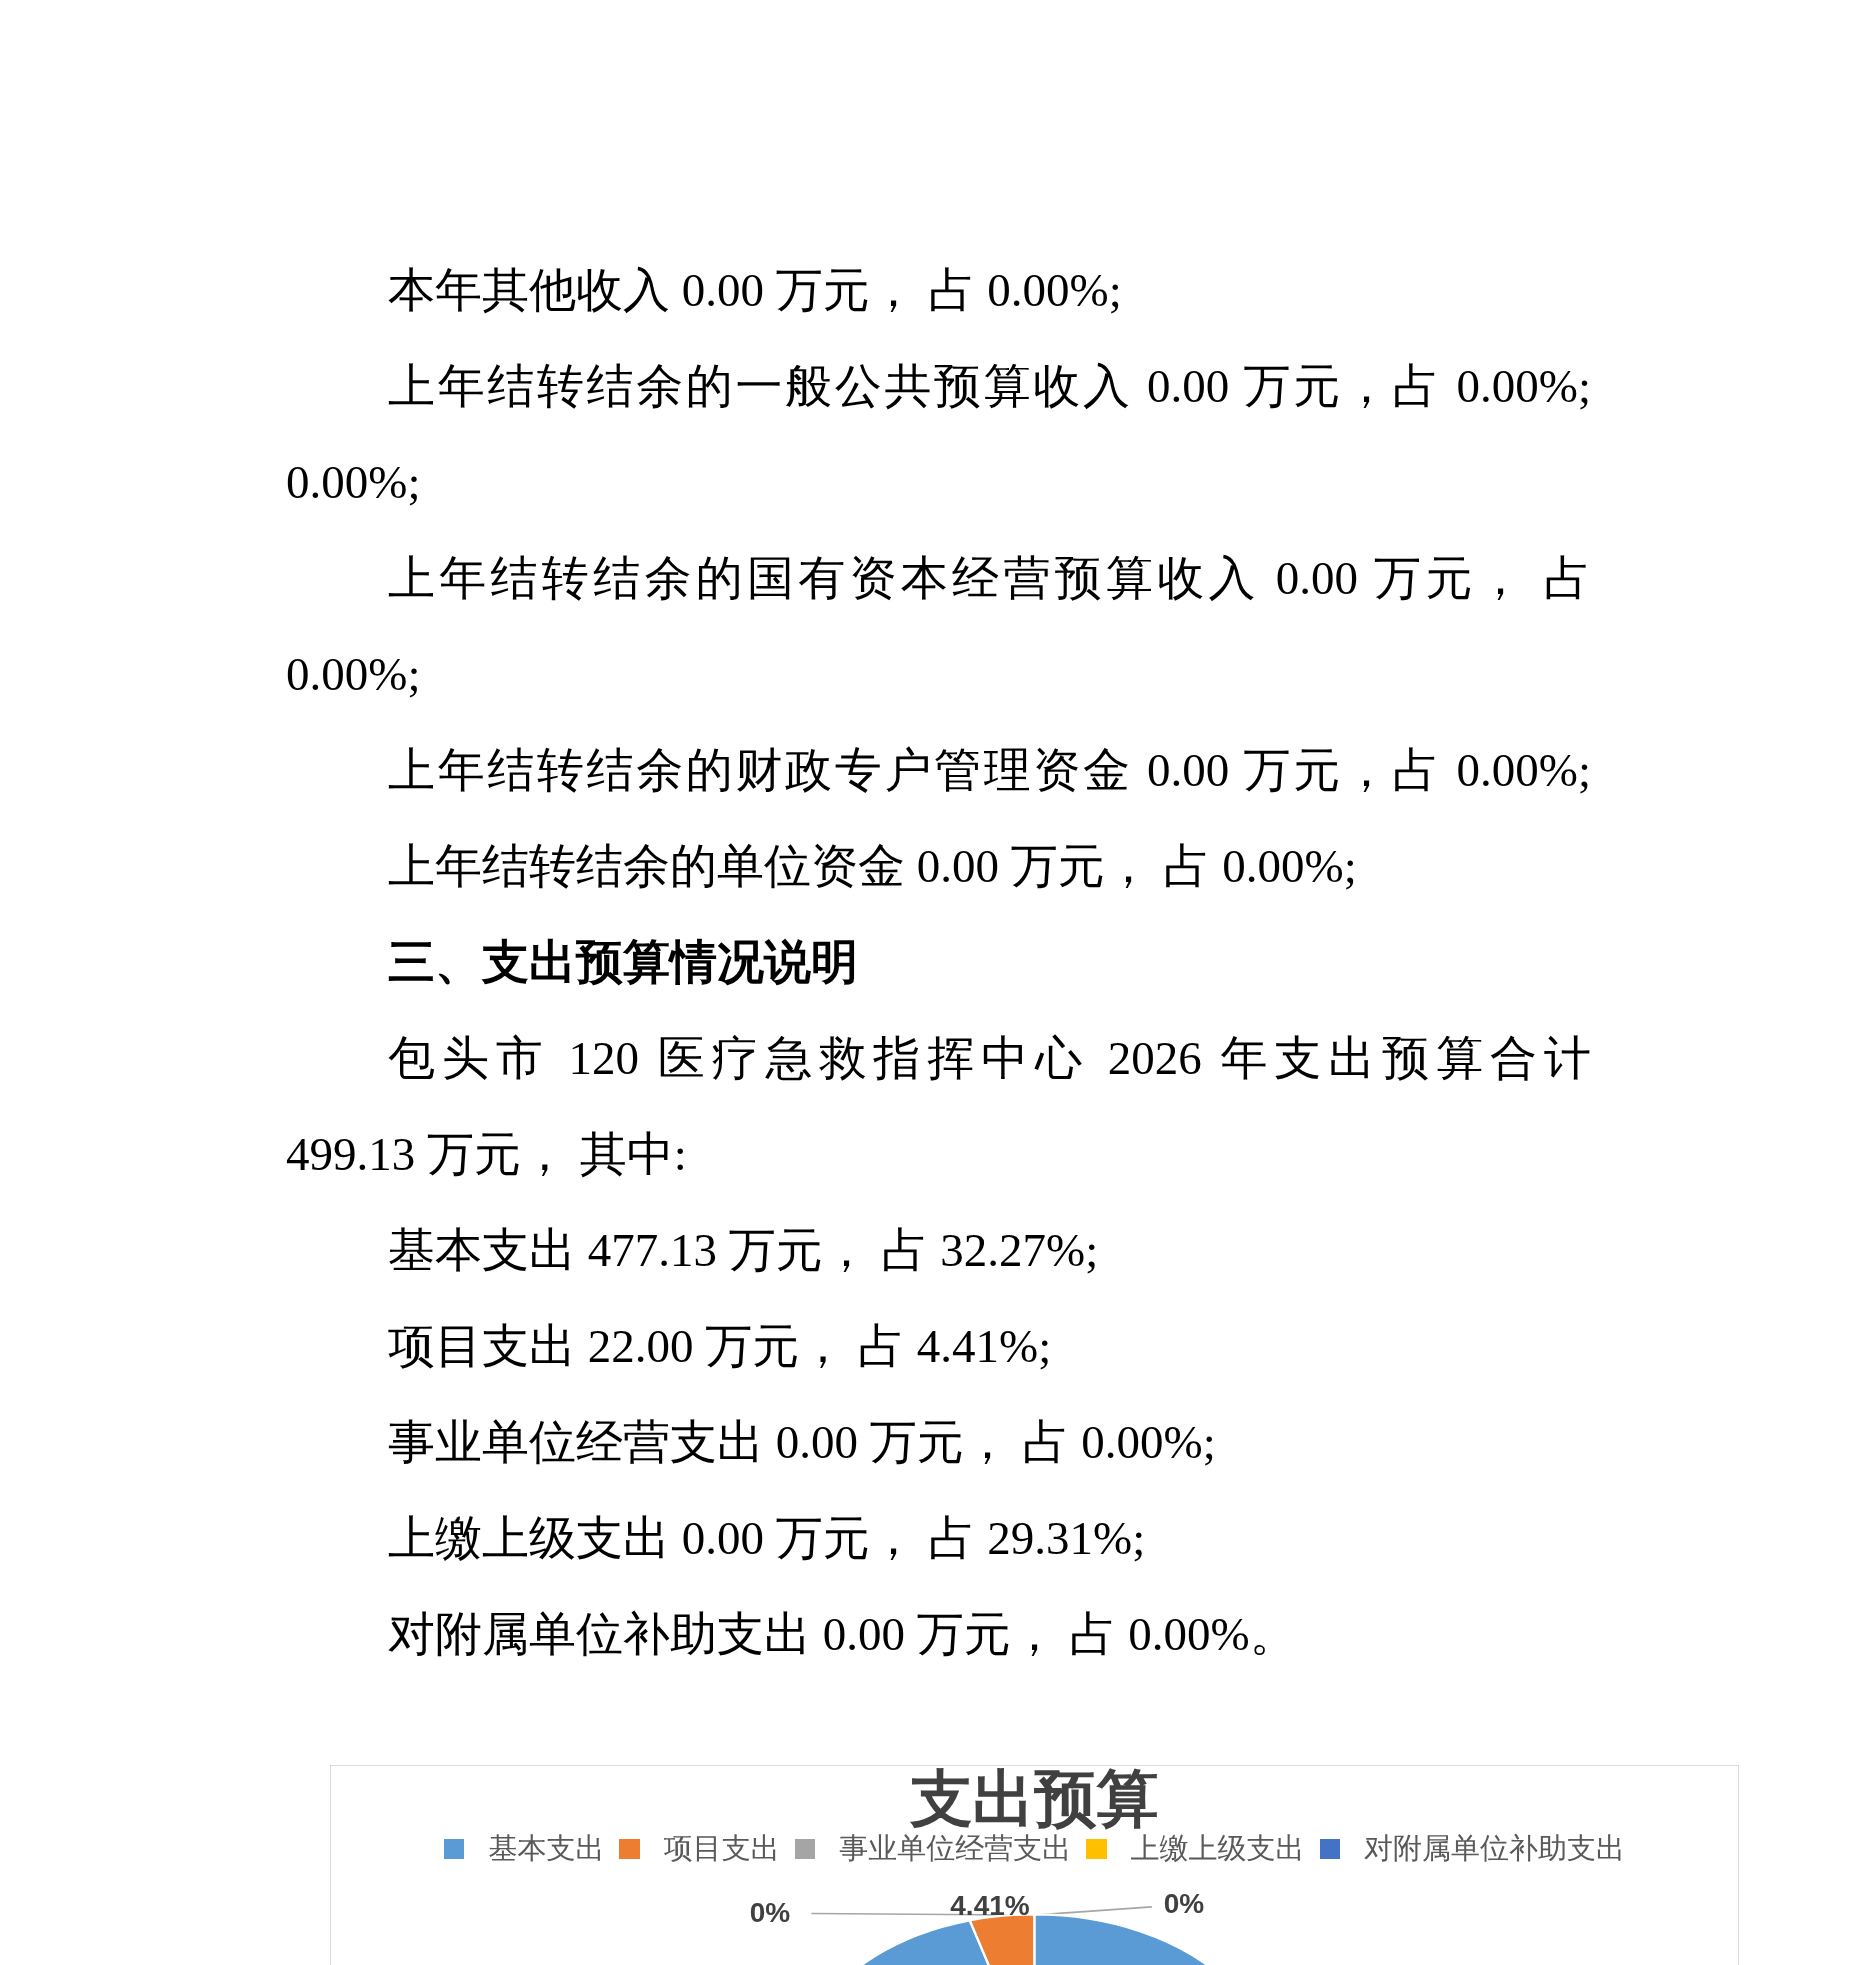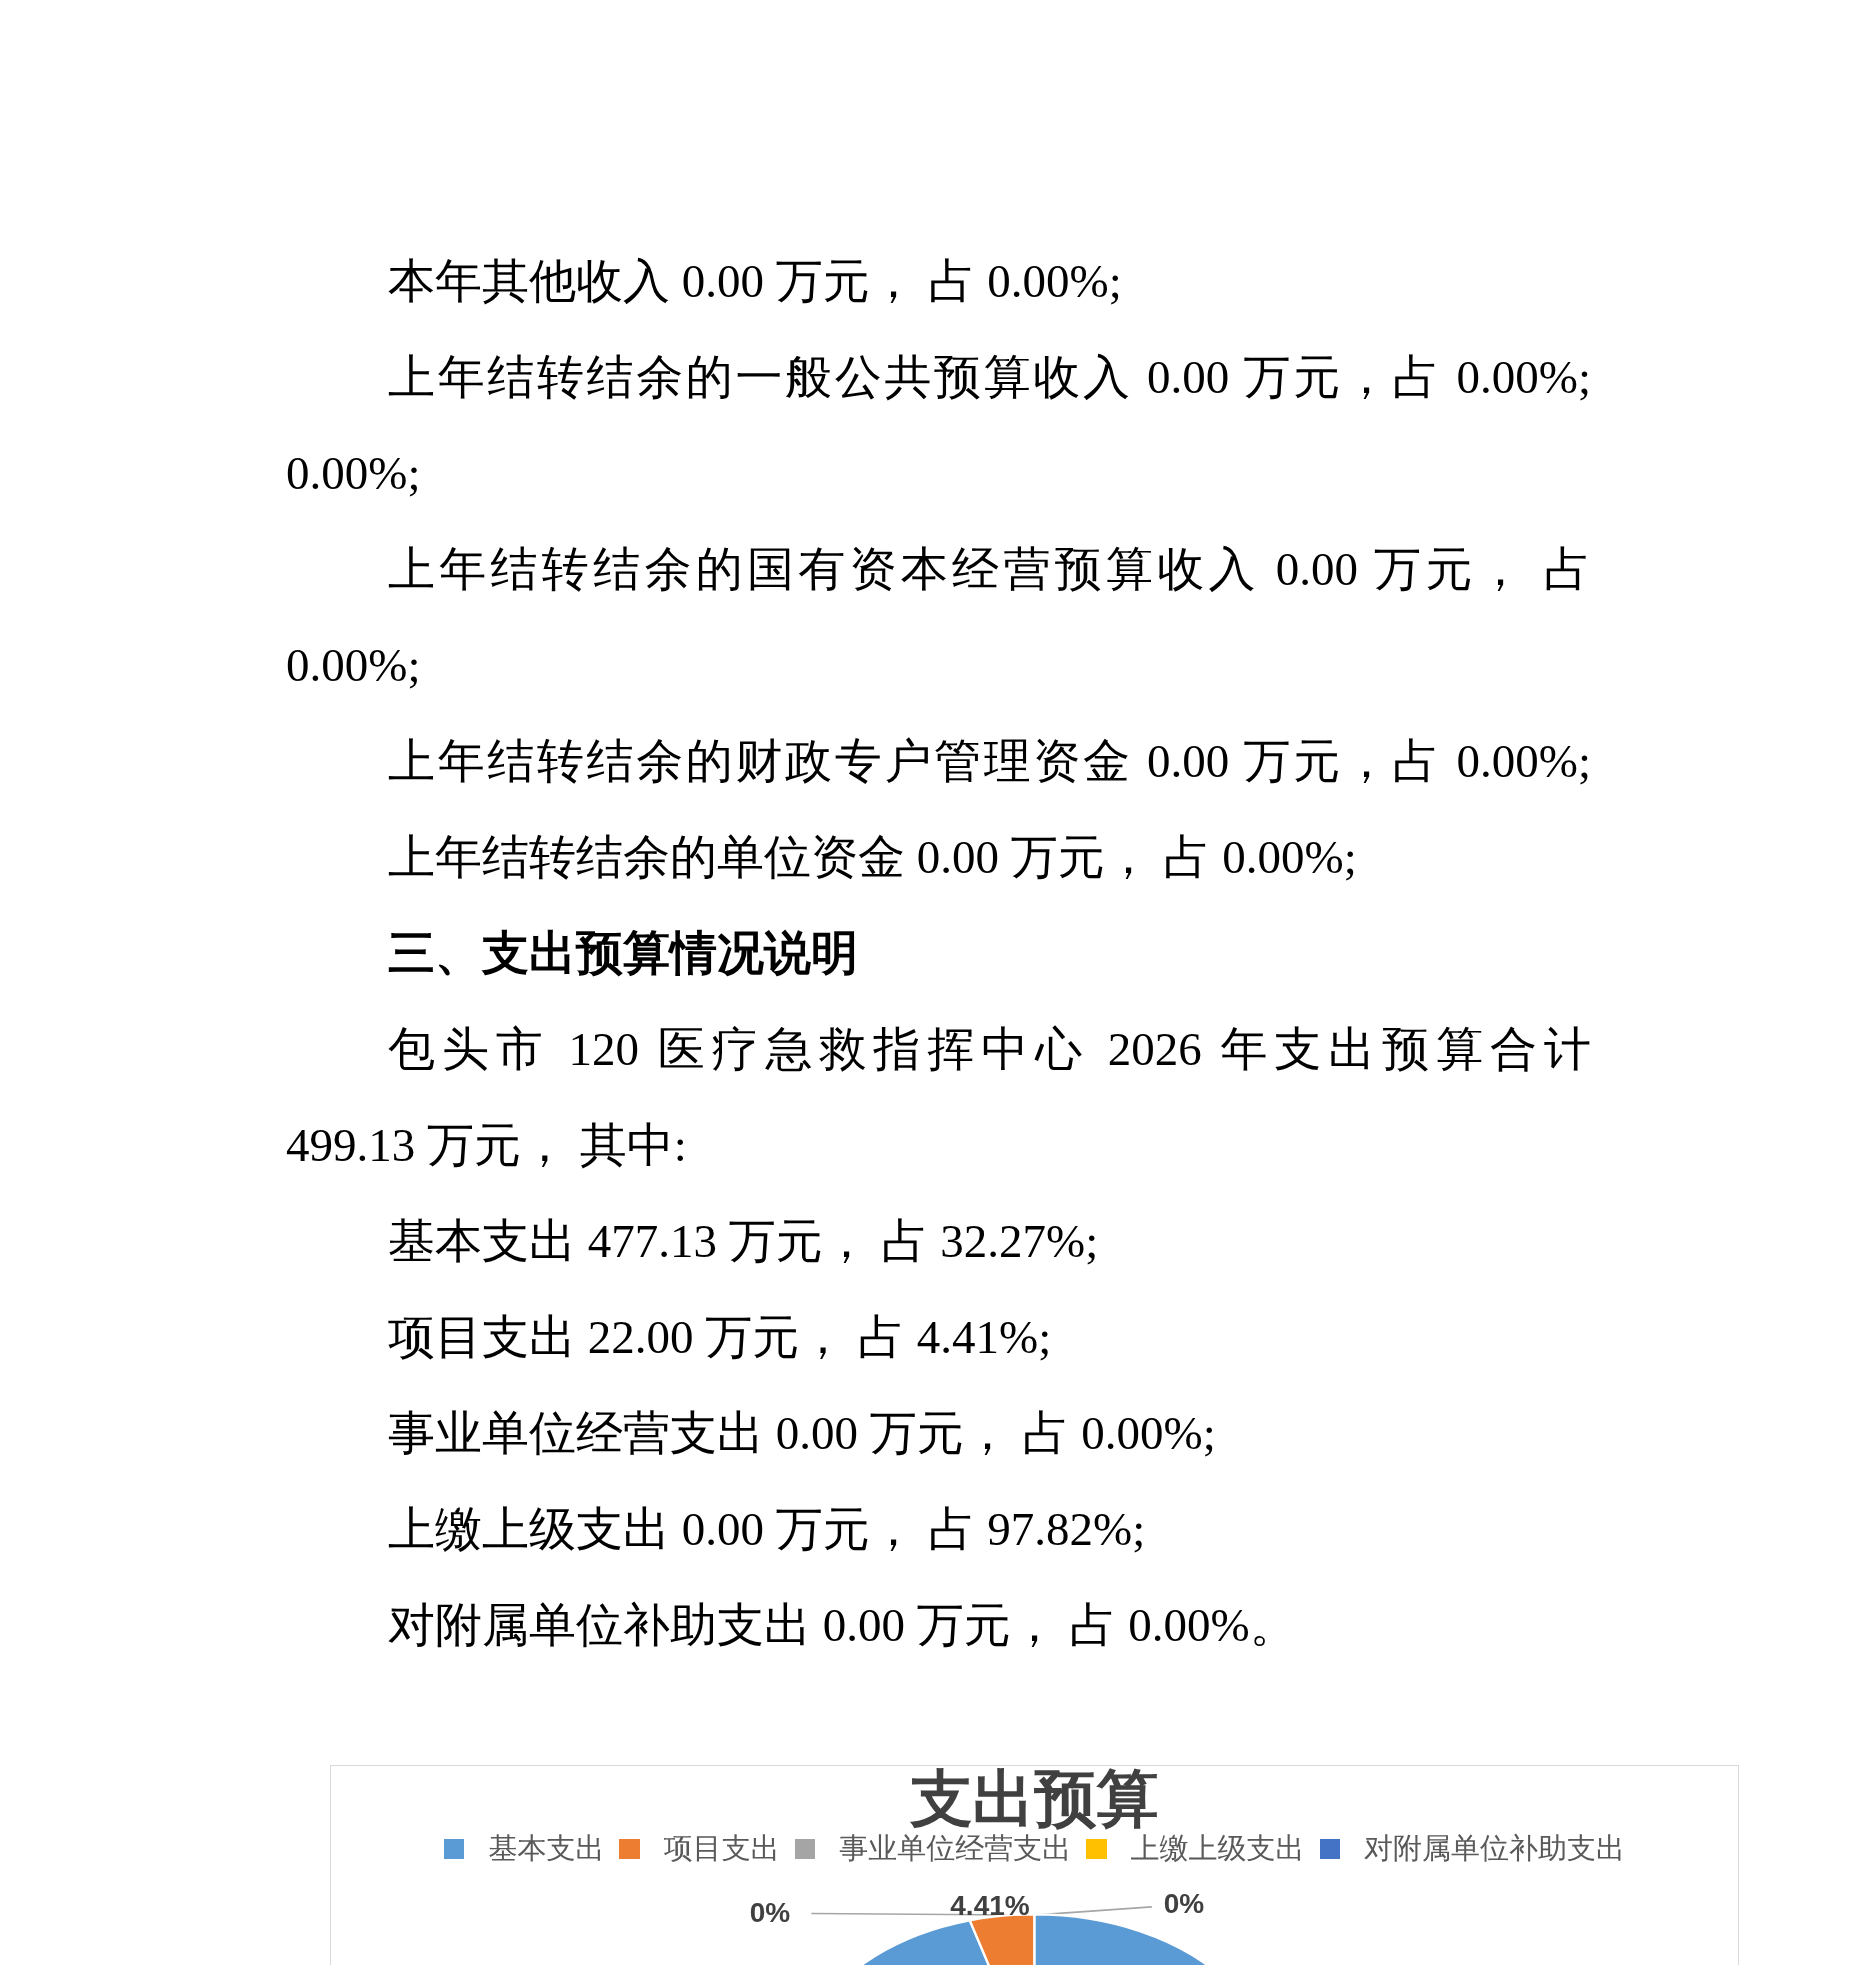--- a/index.html
+++ b/index.html
@@ -4,21 +4,21 @@
 <style>
   html,body{margin:0;padding:0;}
   body{
     position:relative;
     width:1872px;height:2647px;
     background:#ffffff;
     font-family:"Liberation Serif","DejaVu Serif",serif;
     overflow:hidden;
   }
   .content{
-    position:absolute;left:286px;top:233px;width:1305px;
+    position:absolute;left:286px;top:242px;width:1305px;
   }
   .line{
     font-size:47px;height:96px;line-height:96px;color:#000;
     white-space:pre-wrap;
   }
   .line.indent{text-indent:102px;}
   .line.justify{text-align:justify;text-align-last:justify;}
   .line.heading{
     font-family:"Liberation Sans","DejaVu Sans",sans-serif;
     font-weight:bold;
@@ -56,21 +56,21 @@
     <div class="line indent justify">上年结转结余的国有资本经营预算收入 0.00 万元， 占</div>
     <div class="line">0.00%;</div>
     <div class="line indent justify">上年结转结余的财政专户管理资金 0.00 万元，占 0.00%;</div>
     <div class="line indent">上年结转结余的单位资金 0.00 万元， 占 0.00%;</div>
     <div class="line indent heading">三、支出预算情况说明</div>
     <div class="line indent justify">包头市 120 医疗急救指挥中心 2026 年支出预算合计</div>
     <div class="line">499.13 万元， 其中:</div>
     <div class="line indent">基本支出 477.13 万元， 占 32.27%;</div>
     <div class="line indent">项目支出 22.00 万元， 占 4.41%;</div>
     <div class="line indent">事业单位经营支出 0.00 万元， 占 0.00%;</div>
-    <div class="line indent">上缴上级支出 0.00 万元， 占 97.82%;</div>
+    <div class="line indent">上缴上级支出 0.00 万元， 占 29.31%;</div>
     <div class="line indent">对附属单位补助支出 0.00 万元， 占 0.00%。</div>
   </div>
 
 <div class="chart-box">
   <div class="chart-title">支出预算</div>
   <div class="chart-legend">
       <div class="legend-item">
         <span class="legend-swatch" style="background: rgb(91, 155, 213);"></span>
         <span>基本支出</span>
       </div>

